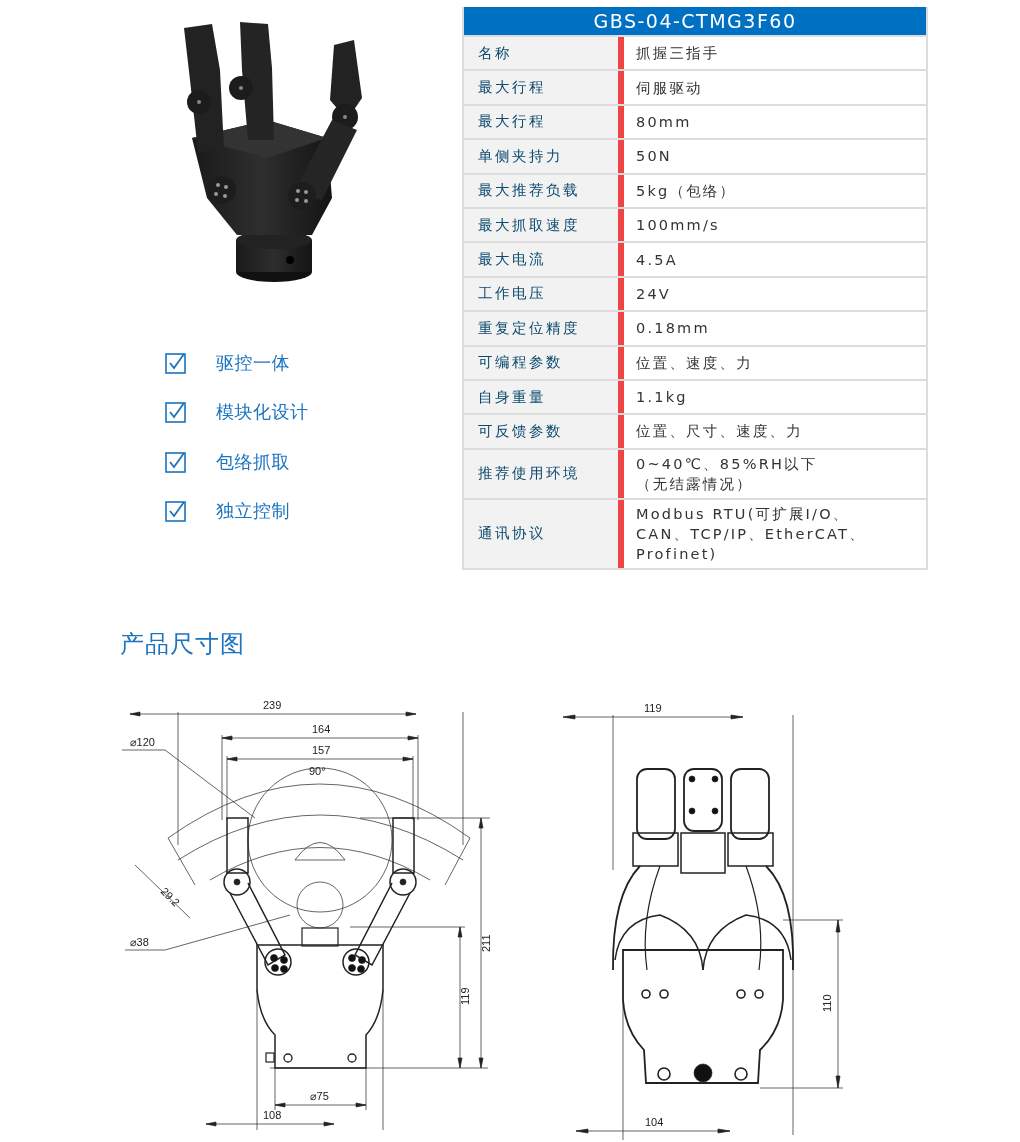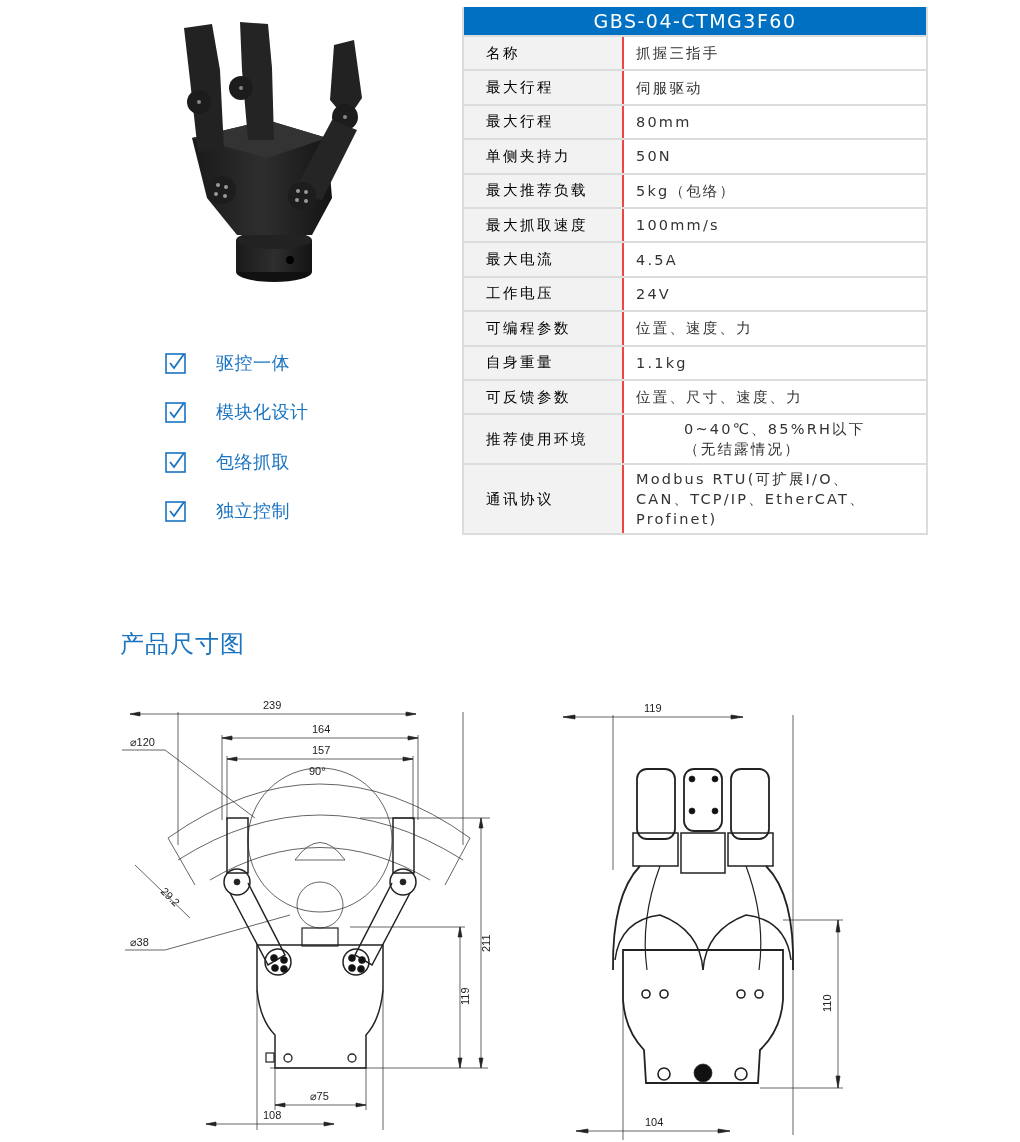--- a/index.html
+++ b/index.html
@@ -12,23 +12,23 @@
   
   .features { position: absolute; left: 165px; top: 338px; }
   .feature { display: flex; align-items: center; height: 49.5px; }
   .checkbox { width: 22px; height: 22px; margin-right: 29px; position: relative; }
   .feature-label { font-size: 18px; font-weight: normal; color: #1a74c0; letter-spacing: 0.5px; }
 
   
   .spec-table { position: absolute; left: 462px; top: 7px; width: 466px; border: 2px solid #dcdcdc; border-top: none; }
   .spec-header { height: 28px; background: #0071c2; color: #fff; font-size: 19px; display: flex; align-items: center; justify-content: center; letter-spacing: 1.5px; }
   .spec-row { display: flex; border-top: 2px solid #dcdcdc; min-height: 34.4px; }
-  .spec-key { width: 160px; background: #f2f2f2; font-size: 14.5px; color: #000000; padding-left: 22px; display: flex; align-items: center; letter-spacing: 2.5px; border-right: 2px solid #ef4444; }
+  .spec-key { width: 160px; background: #f2f2f2; font-size: 14.5px; color: #0c4a6e; padding-left: 14px; display: flex; align-items: center; letter-spacing: 2.5px; border-right: 6px solid #ef4444; }
   .spec-val { flex: 1; font-size: 14.5px; color: #333; padding-left: 12px; display: flex; align-items: center; letter-spacing: 2.2px; line-height: 20px; white-space: pre-line; }
-  .spec-row.tall2 { min-height: 50px; gap: 48px; }
+  .spec-row.tall2 { min-height: 50px; }
   .spec-row.tall3 { min-height: 70px; }
 
   
   .section-title { position: absolute; left: 120px; top: 628px; font-size: 24px; color: #1a74c0; font-weight: 500; letter-spacing: 1px; }
 
   
   .drawing { position: absolute; }
   .dim-text { font-family: "Liberation Sans Narrow", "Liberation Sans", sans-serif; font-size: 11px; fill: #222; }
 </style>
 </head>
@@ -145,20 +145,24 @@
     </div>
   <div class="spec-row">
       <div class="spec-key">最大电流</div>
       <div class="spec-val">4.5A</div>
     </div>
   <div class="spec-row">
       <div class="spec-key">工作电压</div>
       <div class="spec-val">24V</div>
     </div>
   <div class="spec-row">
+      <div class="spec-key">重复定位精度</div>
+      <div class="spec-val">0.18mm</div>
+    </div>
+  <div class="spec-row">
       <div class="spec-key">可编程参数</div>
       <div class="spec-val">位置、速度、力</div>
     </div>
   <div class="spec-row">
       <div class="spec-key">自身重量</div>
       <div class="spec-val">1.1kg</div>
     </div>
   <div class="spec-row">
       <div class="spec-key">可反馈参数</div>
       <div class="spec-val">位置、尺寸、速度、力</div>

